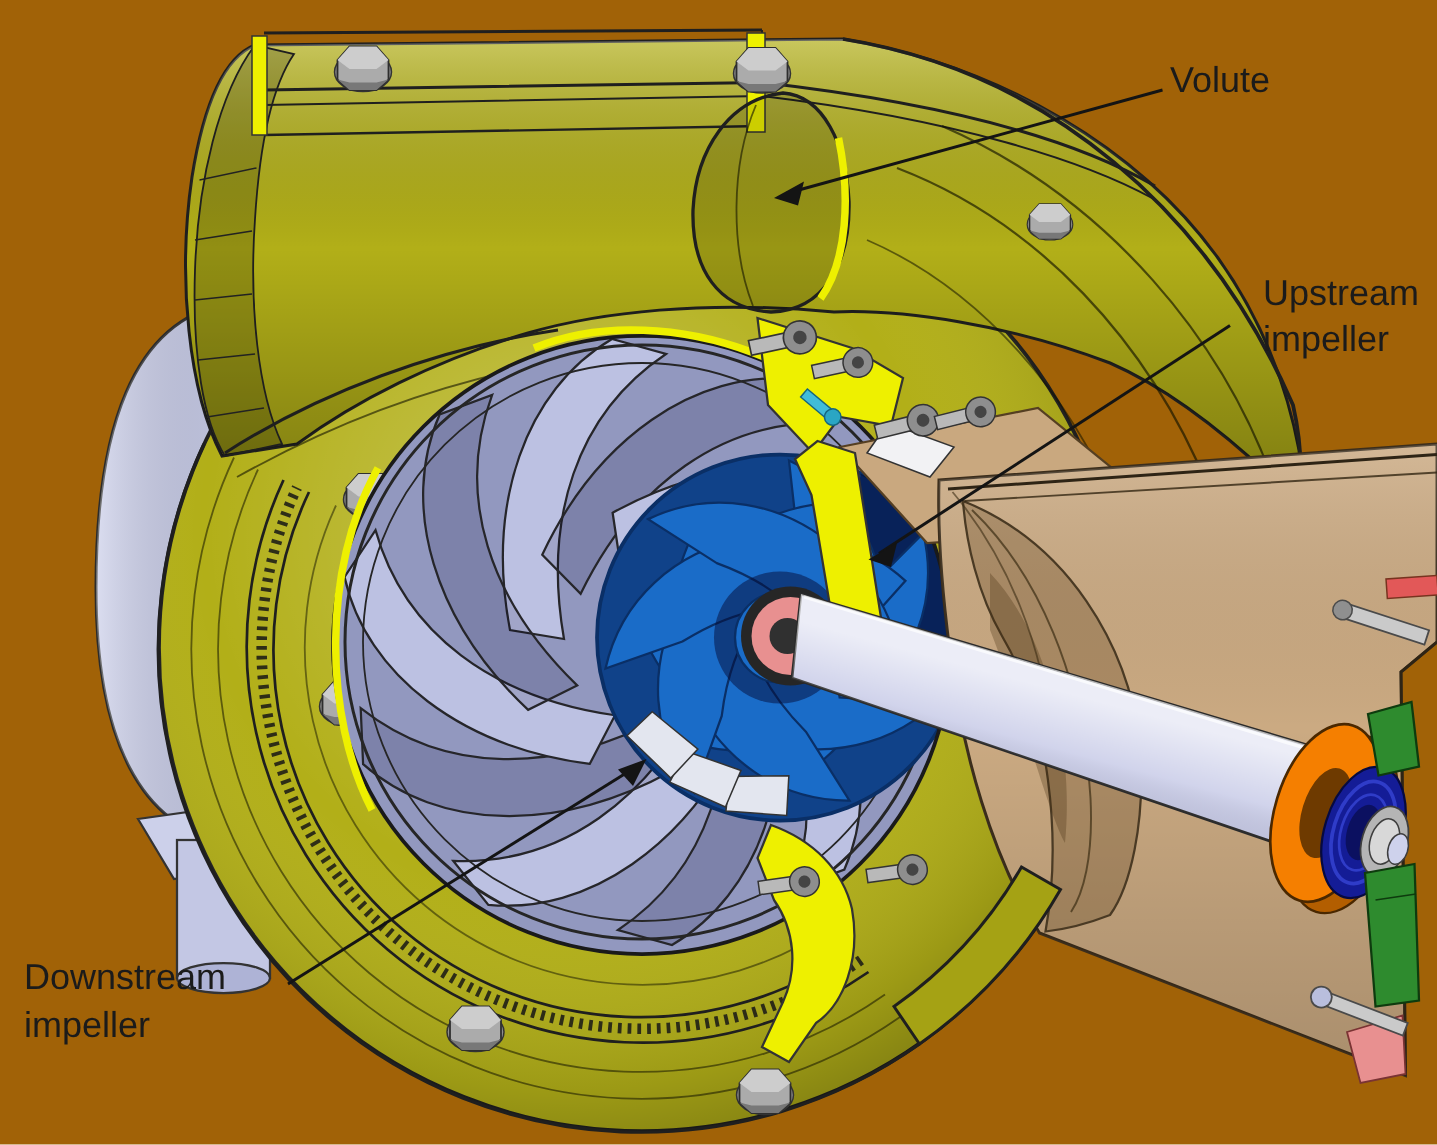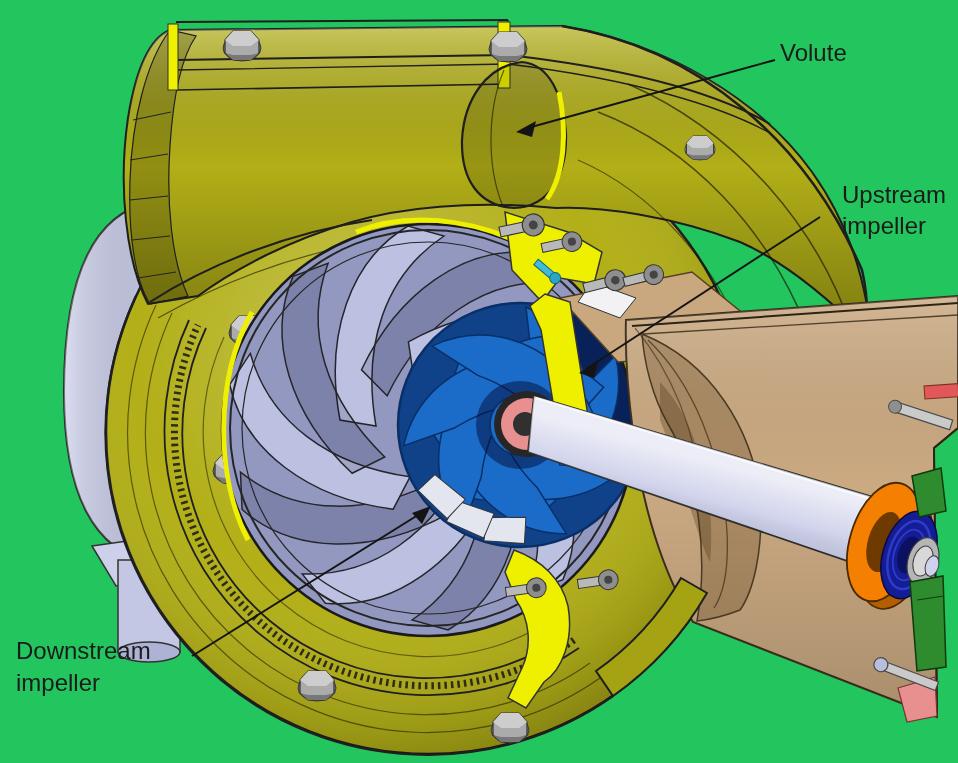--- a/index.html
+++ b/index.html
@@ -1,16 +1,16 @@
 <!DOCTYPE html>
 <html><head>
 <meta charset="utf-8">
 <style>
   html,body{margin:0;padding:0;background:#fff;}
-  .canvas{position:relative;width:958px;height:763px;background:#22c55e;overflow:hidden;}
+  .canvas{position:relative;width:958px;height:763px;background:#a16207;overflow:hidden;}
   svg{position:absolute;inset:0;}
   svg text{font-family:"Liberation Sans",sans-serif;font-size:24px;fill:#1b1b1b;}
 </style>
 </head>
 <body>
 
 <div class="canvas">
 <svg width="958" height="763" viewBox="0 0 958 763" xmlns="http://www.w3.org/2000/svg" xmlns:xlink="http://www.w3.org/1999/xlink">
 
   <defs>

